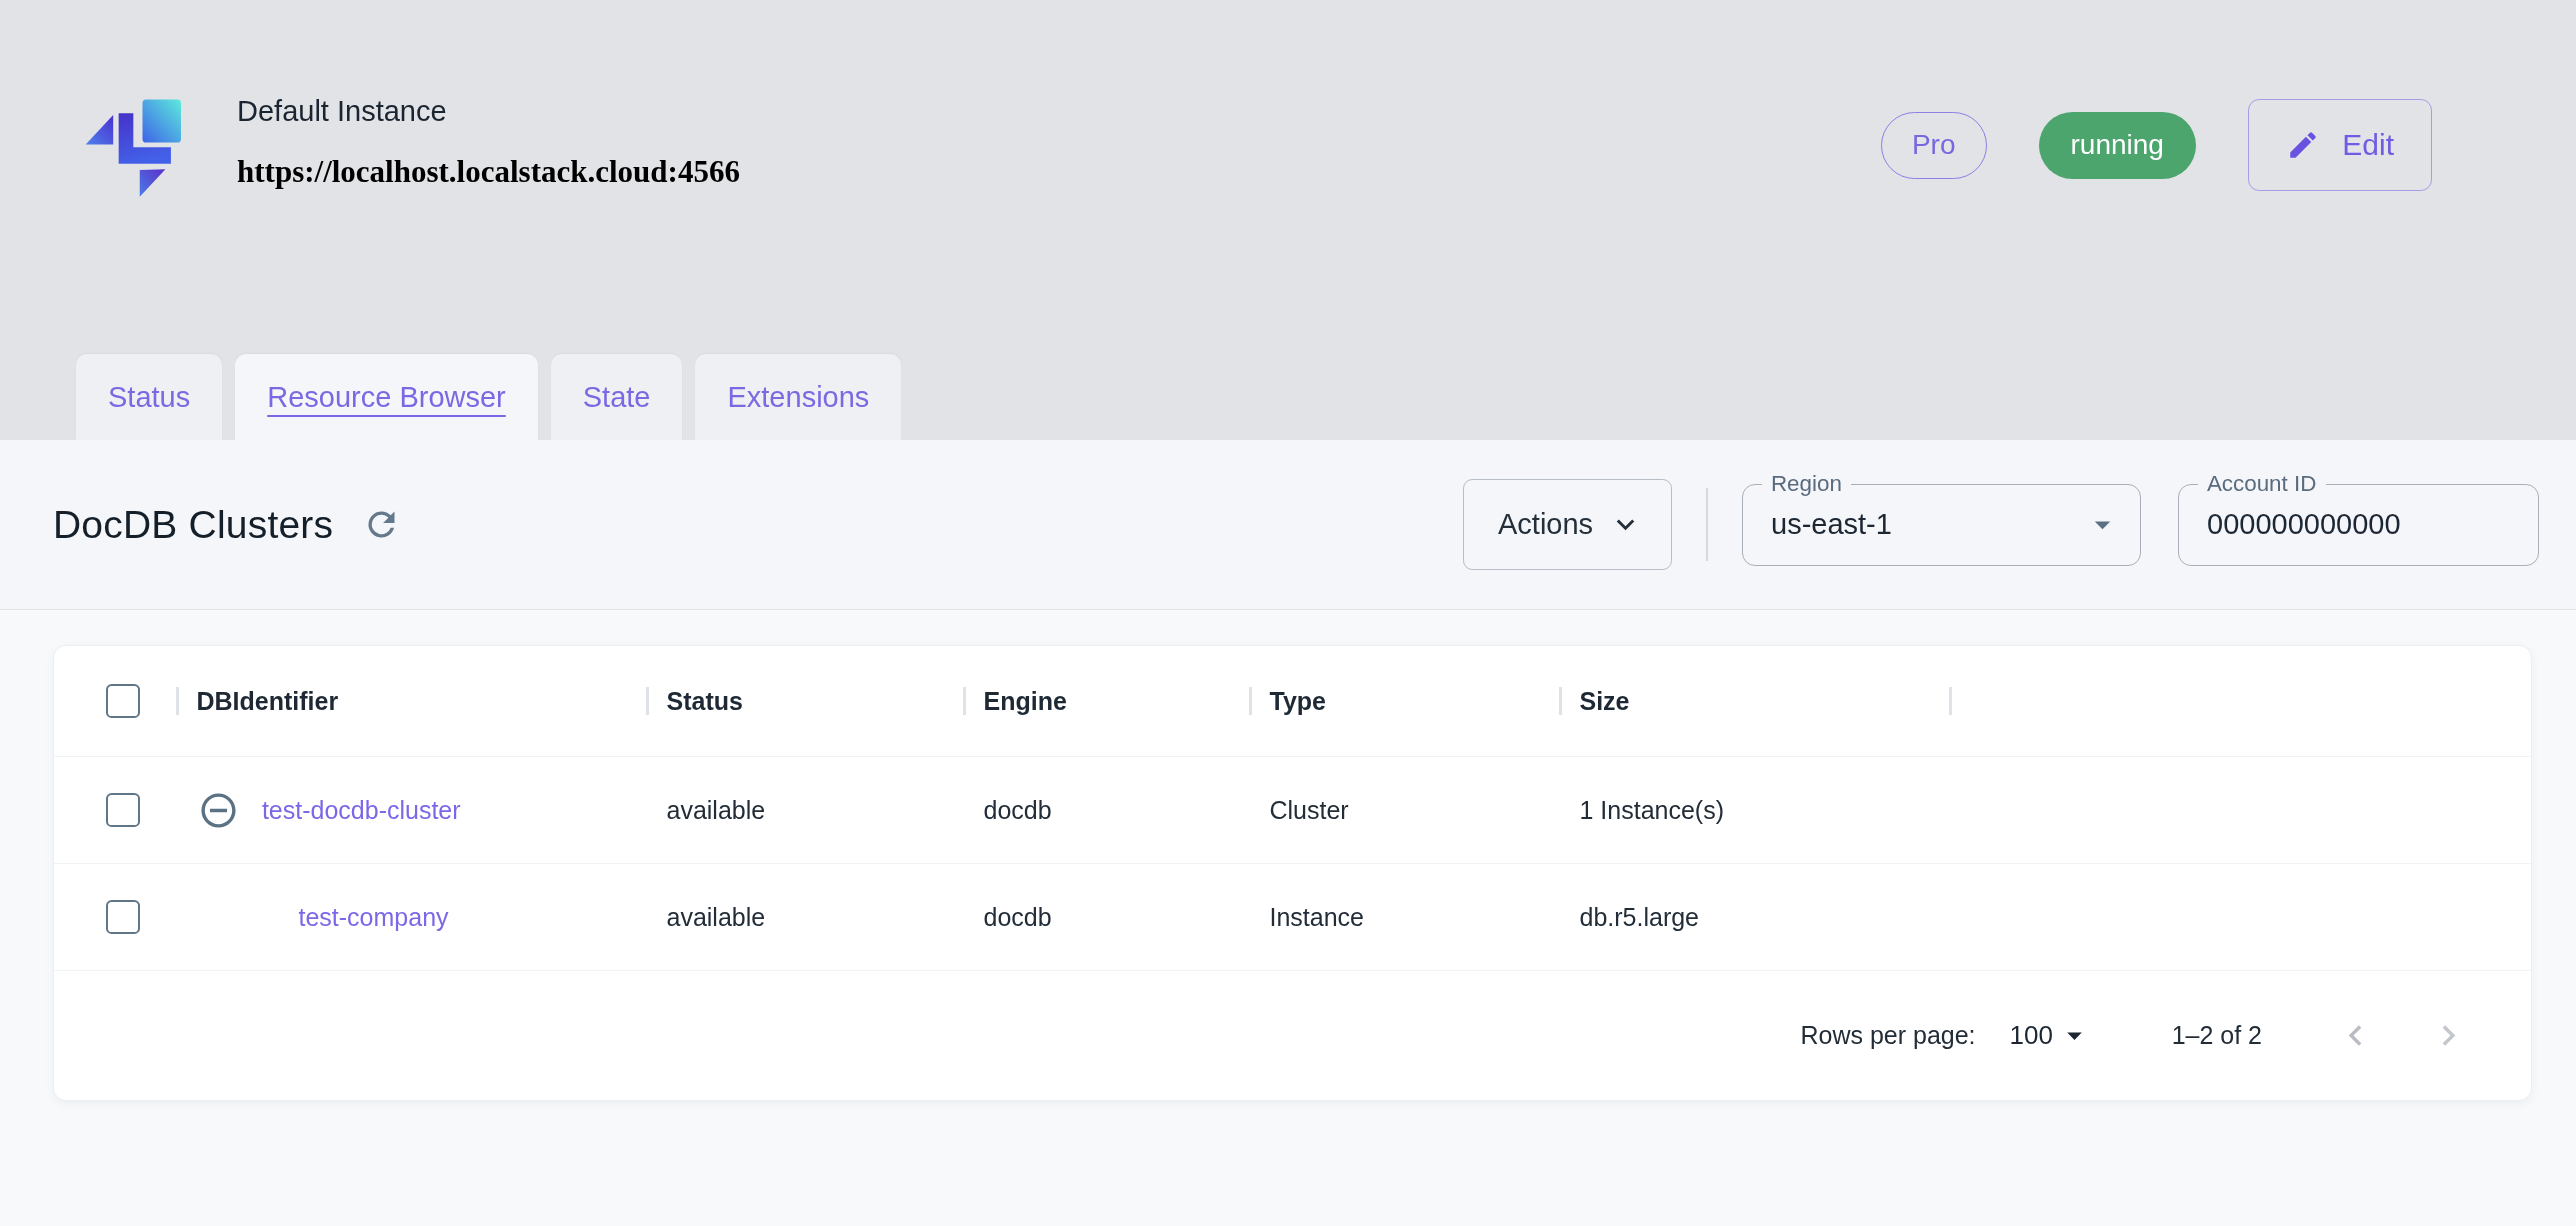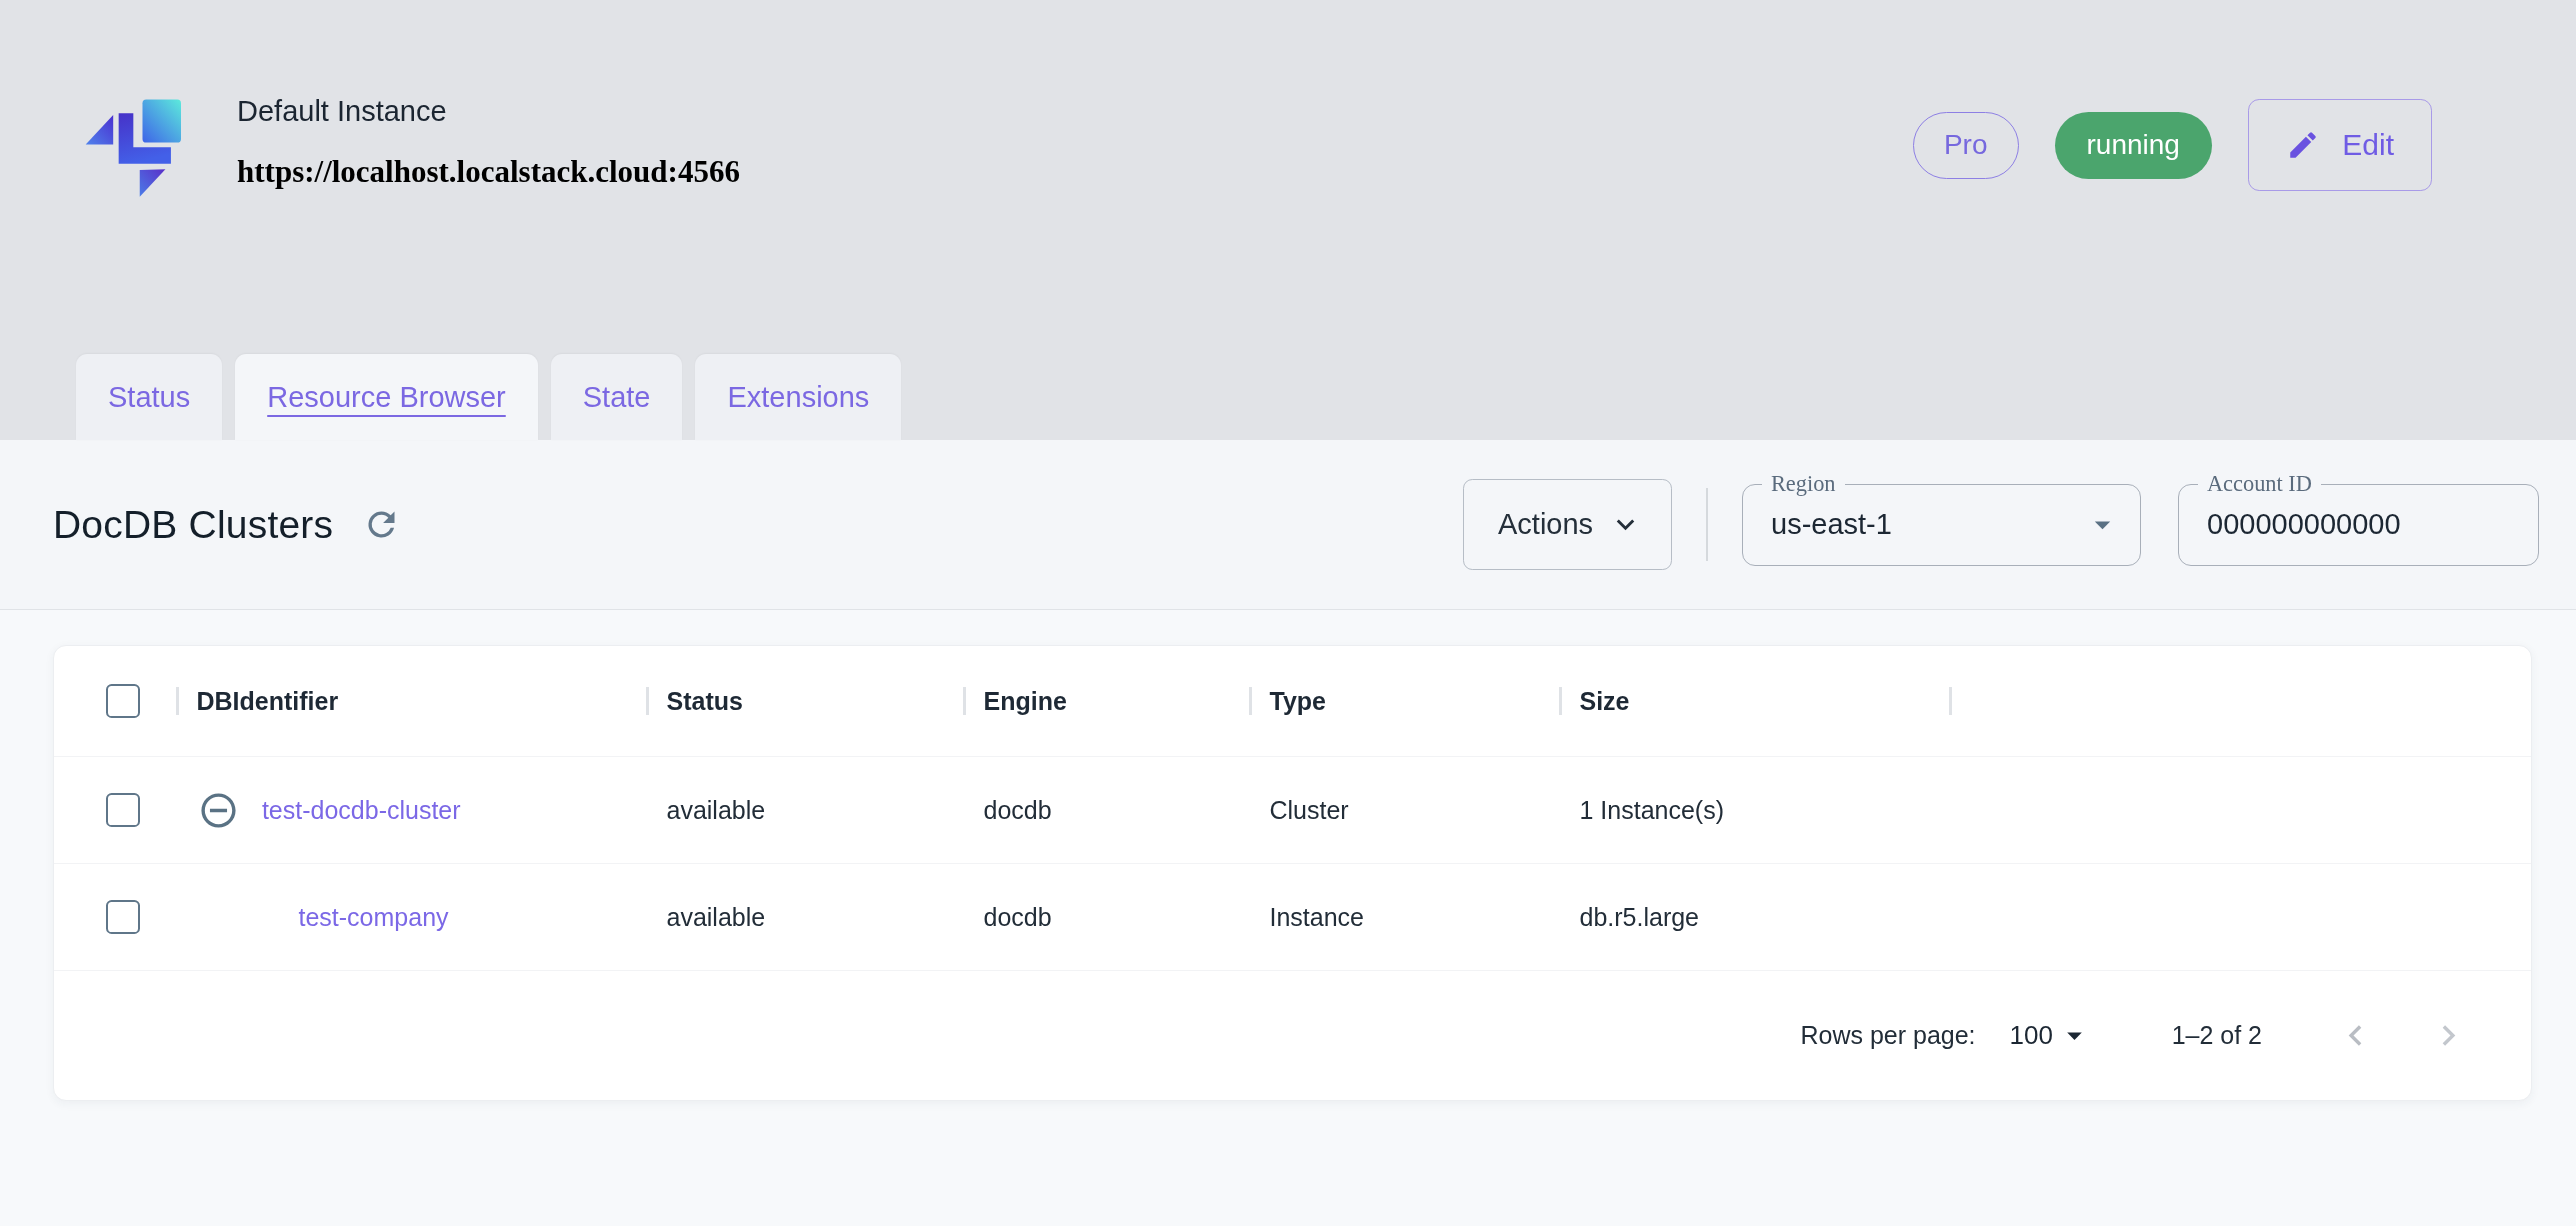--- a/index.html
+++ b/index.html
@@ -11,21 +11,21 @@
 
   
   .header { position:relative; height:440px; background:#e1e3e7; padding:73px 144px 0 82px; }
   .header-top { display:flex; align-items:flex-start; }
   .logo { width:110px; height:130px; flex:0 0 auto; }
   .header-info { margin-left:45px; padding-top:18.6px; }
   .instance-title { font-size:29px; color:#1b2531; line-height:1.35; }
   .instance-url { font-family:Liberation Serif, serif; font-weight:700; font-size:31px; color:#000000; line-height:1.4; margin-top:19px; }
   .instance-subtitle { font-size:29px; color:#1b2531; margin-top:41px; }
   .header-spacer { flex:1; }
-  .header-badges { display:flex; align-items:center; gap:36px; padding-top:26px; }
+  .header-badges { display:flex; align-items:center; gap:52px; padding-top:26px; }
   .chip-pro {
     height:67px; padding:0 30px; display:flex; align-items:center; justify-content:center;
     border:1.9px solid #8d7fe4; border-radius:34px; color:#7668de; font-size:28px; background:transparent; cursor:default;
   }
   .chip-running {
     height:67px; padding:0 32px; display:flex; align-items:center; justify-content:center;
     border-radius:34px; background:#4ba56d; color:#ffffff; font-size:28px;
   }
   .btn-edit {
     height:92px; padding:0 37px; display:flex; align-items:center; gap:22.4px;
@@ -58,21 +58,21 @@
     font-size:29px; color:#242f3a; font-family:inherit;
   }
   .btn-actions svg { width:35px; height:35px; }
   .v-divider { width:1.9px; height:73px; background:#d5d9dd; margin:0 34px; }
   .field {
     position:relative; height:82px; border:1.9px solid #a8afb9; border-radius:13px;
     display:flex; align-items:center; background:transparent;
   }
   .field-label {
     position:absolute; top:-14px; left:18.6px; padding:0 9.3px; background:#f4f6f9;
-    font-size:22.4px; color:#5a6b7d; line-height:1.2;font-family:Liberation Serif, serif;
+    font-size:22.4px; color:#5a6b7d; line-height:1.2;
   }
   .field-region { width:399px; padding:0 18.6px 0 28px; cursor:pointer; }
   .field-account { width:361px; padding:0 28px; margin-left:37px; }
   .field-value { font-size:29px; color:#1c2733; flex:1; border:none; background:transparent; font-family:inherit; outline:none; width:100%; }
   .field-region svg { width:37px; height:37px; flex:0 0 auto; }
 
   
   .content { padding:35px 44px 0 53px; }
   .card {
     background:#ffffff; border:0.9px solid #eceef1; border-radius:13px;

